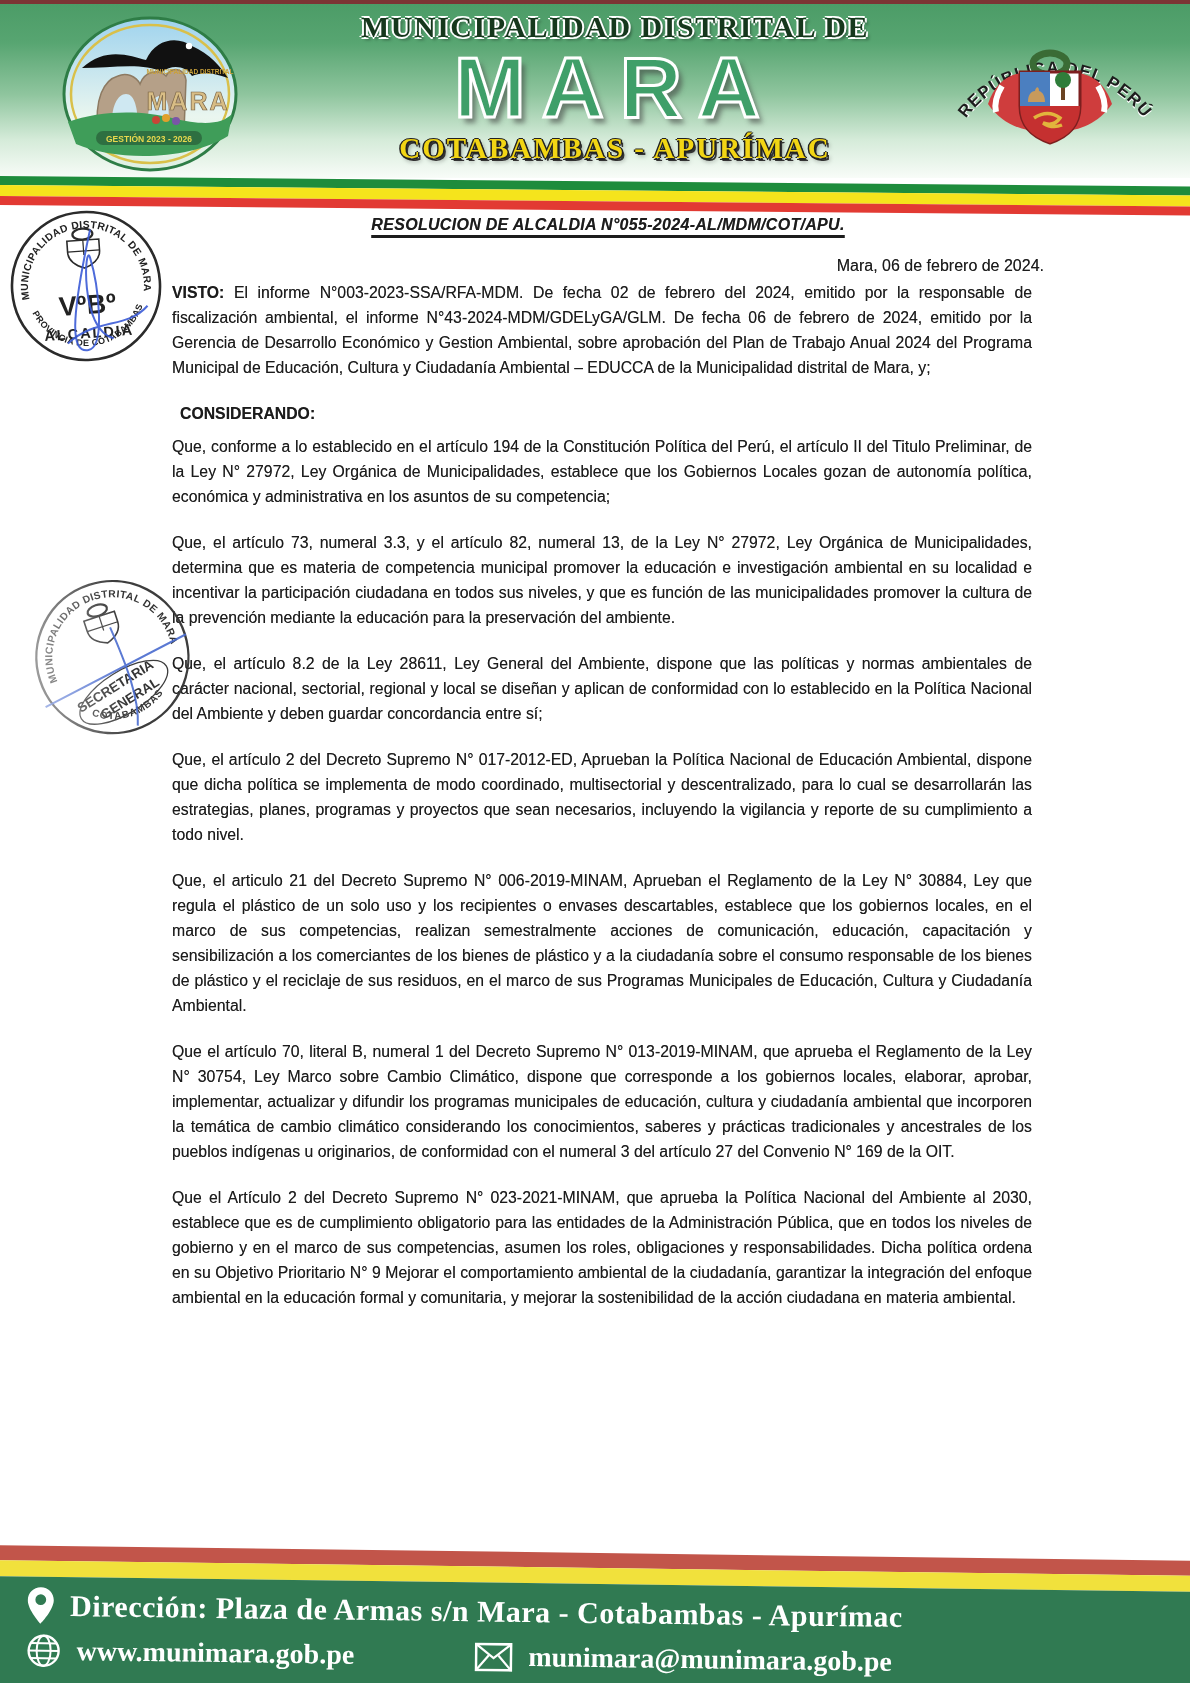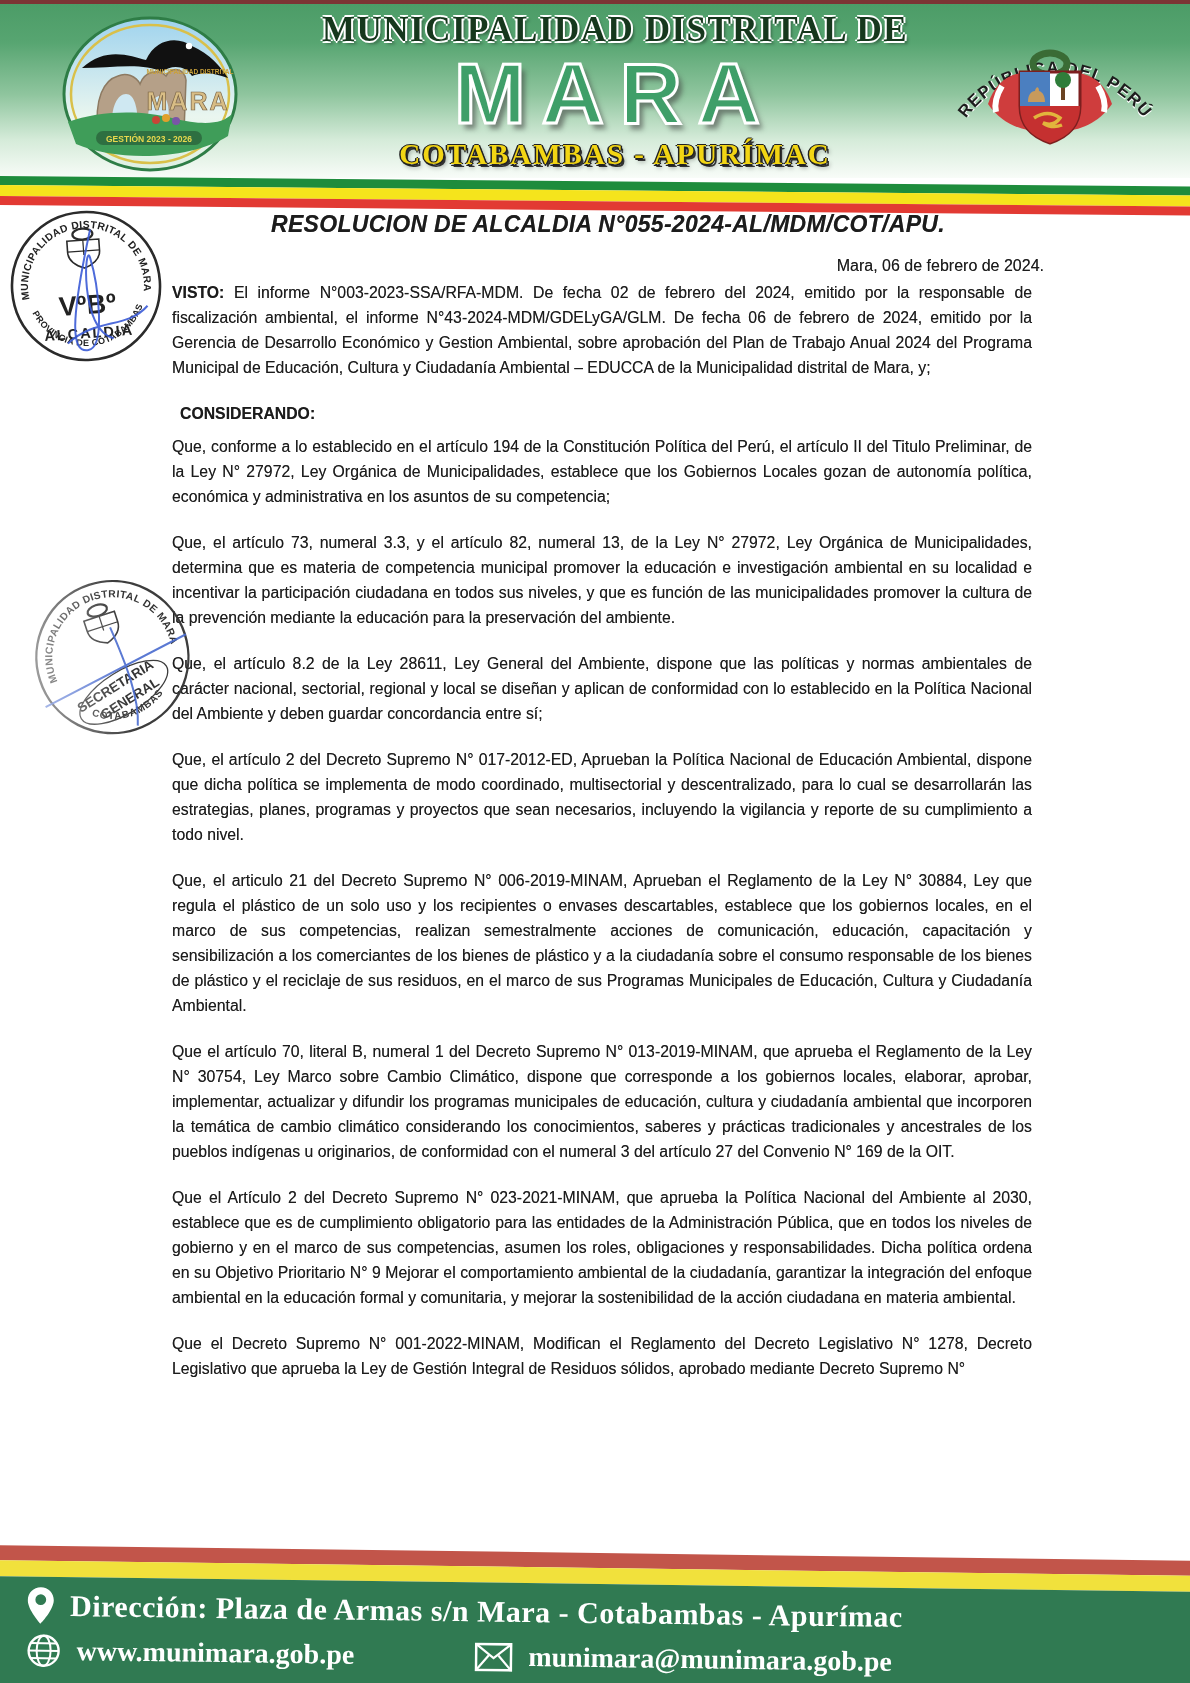--- a/index.html
+++ b/index.html
@@ -10,21 +10,21 @@
   }
   
   .top-edge{position:absolute;top:0;left:0;width:100%;height:4px;background:#7c3434;}
   
   .header{
     position:absolute;top:4px;left:0;width:100%;height:174px;
     background:linear-gradient(180deg,#4c9c67 0%,#57a571 22%,#8fc59e 52%,#d5ebd9 78%,#f8fcf8 100%);
   }
   .header-center{position:absolute;left:235px;top:6px;width:760px;text-align:center;}
   .org-line{
-    font-family:"Liberation Serif", serif;font-weight:bold;font-size:35px;letter-spacing:1.5px;
+    font-family:"Liberation Serif", serif;font-weight:bold;font-size:30px;letter-spacing:1.5px;
     color:#16381d;
     text-shadow:-2px 0 #fff,2px 0 #fff,0 -2px #fff,0 2px #fff,3px 3px 3px rgba(0,0,0,.38);
   }
   .org-name{
     font-family:"Liberation Sans", sans-serif;font-weight:bold;font-size:86px;line-height:78px;
     letter-spacing:16px;color:#3f9f69;margin-top:4px;
     -webkit-text-stroke:3px #ffffff;
     text-shadow:0 0 2px #fff,5px 6px 5px rgba(60,60,60,.55);
   }
   .org-sub{
@@ -39,22 +39,22 @@
   .tricolor .s1{height:9px;background:#1e8c3c;}
   .tricolor .s2{height:11px;background:#f5e41c;}
   .tricolor .s3{height:9px;background:#e23a33;}
   
   .doc-body{
     position:absolute;left:172px;top:212px;width:872px;height:1330px;overflow:hidden;
     font-size:15.8px;line-height:25px;text-align:justify;color:#1c1c1c;
     text-shadow:0 0 .4px rgba(0,0,0,.55);
   }
   .doc-title{
-    margin:0 0 16px 0;text-align:center;font-style:italic;font-weight:bold;font-size:23px;
-    letter-spacing:.3px;text-decoration-thickness:2.5px;text-underline-offset:5px;
+    margin:0 0 16px 0;text-align:center;font-style:italic;font-weight:bold;font-size:16px;
+    letter-spacing:.3px;text-decoration:underline;text-decoration-thickness:2.5px;text-underline-offset:5px;
   }
   .doc-date{text-align:right;margin:9px 0 2px 0;font-size:16px;}
   .para{margin:0 12px 21px 0;}
   .label-para{margin:8px;font-weight:bold;}
   .bold-label{font-weight:bold;}
   
   .stamp{position:absolute;pointer-events:none;}
   .stamp1{left:6px;top:200px;transform:rotate(-4deg);}
   .stamp2wrap{
     left:28px;top:572px;transform:rotate(-18deg);opacity:.95;
@@ -149,21 +149,20 @@
     <p class="para"><span class="bold-label">VISTO:</span> <span>El informe  N°003-2023-SSA/RFA-MDM. De fecha 02 de febrero del 2024, emitido por la responsable de fiscalización ambiental, el informe N°43-2024-MDM/GDELyGA/GLM. De fecha 06 de febrero de 2024, emitido por la Gerencia de Desarrollo Económico y Gestion Ambiental, sobre aprobación del Plan de Trabajo Anual 2024 del Programa Municipal de Educación, Cultura y Ciudadanía Ambiental – EDUCCA de la Municipalidad distrital de Mara, y;</span></p>
 
     <p class="para label-para">CONSIDERANDO:</p>
     <p class="para">Que, conforme a lo establecido en el artículo 194 de la Constitución Política del Perú, el artículo II del Titulo Preliminar, de la Ley N° 27972, Ley Orgánica de Municipalidades, establece que los Gobiernos Locales gozan de autonomía política, económica y administrativa en los asuntos de su competencia;</p>
     <p class="para">Que, el artículo 73, numeral 3.3, y el artículo 82, numeral 13, de la Ley N° 27972, Ley Orgánica de Municipalidades, determina que es materia de competencia municipal promover la educación e investigación ambiental en su localidad e incentivar la participación ciudadana en todos sus niveles, y que es función de las municipalidades promover la cultura de la prevención mediante la educación para la preservación del ambiente.</p>
     <p class="para">Que, el artículo 8.2 de la Ley 28611, Ley General del Ambiente, dispone que las políticas y normas ambientales de carácter nacional, sectorial, regional y local se diseñan y aplican de conformidad con lo establecido en la Política Nacional del Ambiente y deben guardar concordancia entre sí;</p>
     <p class="para">Que, el artículo 2 del Decreto Supremo N° 017-2012-ED, Aprueban la Política Nacional de Educación Ambiental, dispone que dicha política se implementa de modo coordinado, multisectorial y descentralizado, para lo cual se desarrollarán las estrategias, planes, programas y proyectos que sean necesarios, incluyendo la vigilancia y reporte de su cumplimiento a todo nivel.</p>
     <p class="para">Que, el articulo 21 del Decreto Supremo N° 006-2019-MINAM, Aprueban el Reglamento de la Ley N° 30884, Ley que regula el plástico de un solo uso y los recipientes o envases descartables, establece que los gobiernos locales, en el marco de sus competencias, realizan semestralmente acciones de comunicación, educación, capacitación y sensibilización a los comerciantes de los bienes de plástico y a la ciudadanía sobre el consumo responsable de los bienes de plástico y el reciclaje de sus residuos, en el marco de sus Programas Municipales de Educación, Cultura y Ciudadanía Ambiental.</p>
     <p class="para">Que el artículo 70, literal B, numeral 1 del Decreto Supremo N° 013-2019-MINAM, que aprueba el Reglamento de la Ley N° 30754, Ley Marco sobre Cambio Climático, dispone que corresponde a los gobiernos locales, elaborar, aprobar, implementar, actualizar y difundir los programas municipales de educación, cultura y ciudadanía ambiental que incorporen la temática de cambio climático considerando los conocimientos, saberes y prácticas tradicionales y ancestrales de los pueblos indígenas u originarios, de conformidad con el numeral 3 del artículo 27 del Convenio N° 169 de la OIT.</p>
     <p class="para">Que el Artículo 2 del Decreto Supremo N° 023-2021-MINAM, que aprueba la Política Nacional del Ambiente al 2030, establece que es de cumplimiento obligatorio para las entidades de la Administración Pública, que en todos los niveles de gobierno y en el marco de sus competencias, asumen los roles, obligaciones y responsabilidades. Dicha política ordena en su Objetivo Prioritario N° 9 Mejorar el comportamiento ambiental de la ciudadanía, garantizar la integración del enfoque ambiental en la educación formal y comunitaria, y mejorar la sostenibilidad de la acción ciudadana en materia ambiental.</p>
-    <p class="para">Que el Decreto Supremo N° 001-2022-MINAM, Modifican el Reglamento del Decreto Legislativo N° 1278, Decreto Legislativo que aprueba la Ley de Gestión Integral de Residuos sólidos, aprobado mediante Decreto Supremo N°</p>
   </main>
 
   <svg class="stamp stamp1" width="160" height="172" viewBox="0 0 160 172">
     <defs>
       <path id="s1top" d="M 25.5,105.8 A 58,58 0 1 1 134.5,105.8" fill="none"></path>
       <path id="s1bot" d="M 25.6,111.4 A 60,60 0 0 0 134.4,111.4" fill="none"></path>
     </defs>
     <circle cx="80" cy="86" r="74" fill="none" stroke="#2b2b2b" stroke-width="2.6"></circle>
     <text font-size="10.3" font-weight="bold" fill="#222" letter-spacing="0.4">
       <textPath href="#s1top" xlink:href="#s1top" startOffset="50%" text-anchor="middle">MUNICIPALIDAD DISTRITAL DE MARA</textPath>

